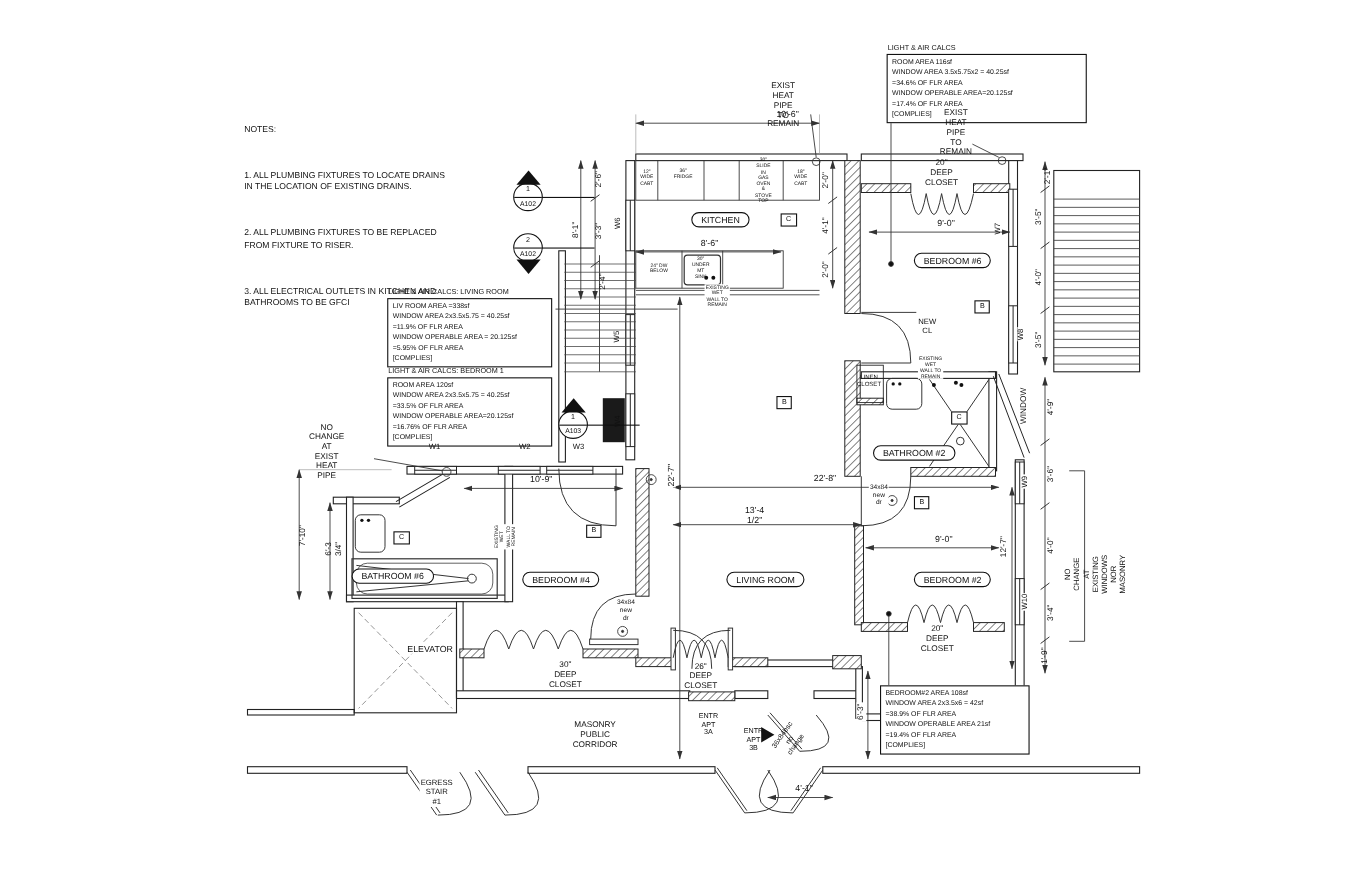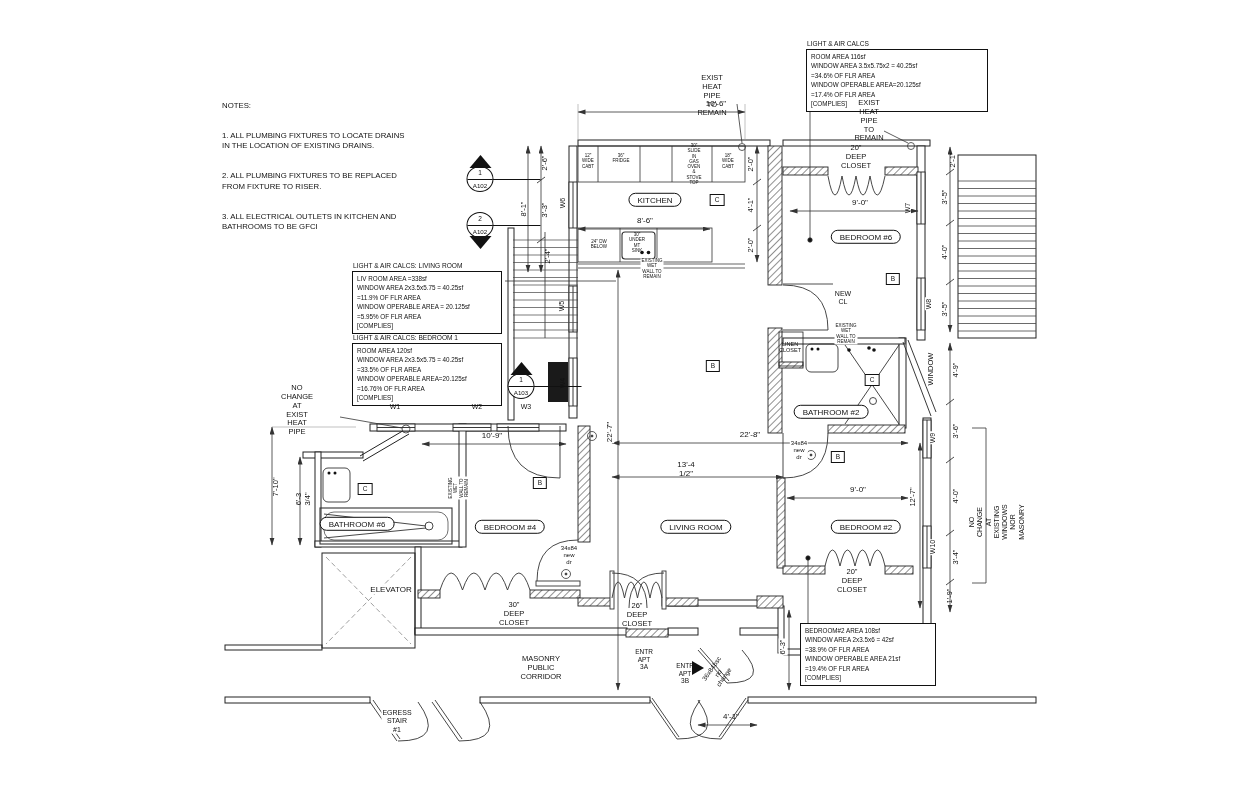--- a/index.html
+++ b/index.html
@@ -25,21 +25,21 @@
                border-bottom:1px solid #111;}
   .marker .m-s{display:block;height:11px;line-height:11px;font-size:6.2px;text-align:center;}
   .marker::after{content:'';position:absolute;left:25px;top:11.5px;width:48px;
                  border-top:1px solid #111;}
   .marker .tri{position:absolute;left:50%;transform:translateX(-50%);width:0;height:0;
                border-left:11px solid transparent;border-right:11px solid transparent;}
   .dir-up .tri{bottom:96%;border-bottom:13px solid #111;}
   .dir-down .tri{top:96%;border-top:13px solid #111;}
   #notes{position:absolute;left:222px;top:90px;width:210px;font-size:7.8px;line-height:1.35;
          white-space:pre-line;}
-  #notes div{margin-bottom:9px;}
+  #notes div{margin-bottom:9px;margin-top:12px;}
 </style>
 </head>
 <body>
 
 <div id="plan">
 
   <svg width="1236" height="800" viewBox="0 0 1236 800">
     <defs>
       <pattern id="h" width="5" height="5" patternUnits="userSpaceOnUse" patternTransform="rotate(45)">
         <rect width="5" height="5" fill="#fff"></rect>

